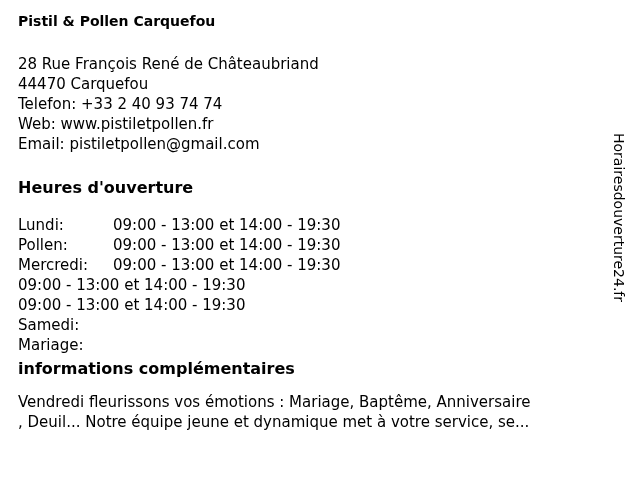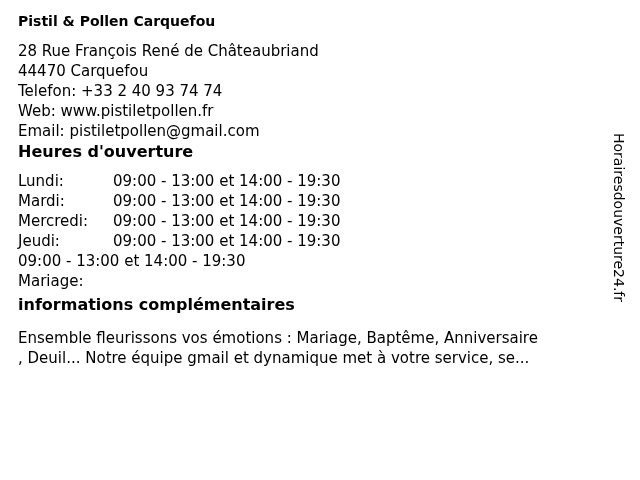--- a/index.html
+++ b/index.html
@@ -16,34 +16,34 @@
   .content {
     padding: 9px 18px 0 18px;
   }
   .page-title {
     font-size: 14px;
     line-height: 24px;
     font-weight: bold;
     margin: 0;
   }
   .contact-block {
-    margin-top: 8px;
+    margin-top: 21px;
     font-size: 15px;
     line-height: 20px;
   }
   .contact-line { display: block; }
   .section-heading {
     font-size: 16px;
     line-height: 19px;
     font-weight: bold;
     margin: 0;
   }
-  .hours-heading { margin-top: 1px; }
+  .hours-heading { margin-top: 24px; }
   .hours-table {
-    margin-top: 10px;
+    margin-top: 18px;
     font-size: 15px;
     line-height: 20px;
   }
   .hours-row { display: flex; }
   .hours-day {
     flex: 0 0 95px;
     width: 95px;
   }
   .hours-time { white-space: nowrap; }
   .info-heading { margin-top: 4px; }
@@ -83,43 +83,43 @@
   </div>
 
   <h2 class="section-heading hours-heading">Heures d'ouverture</h2>
 
   <div class="hours-table">
     <div class="hours-row">
       <span class="hours-day">Lundi:</span>
       <span class="hours-time">09:00 - 13:00 et 14:00 - 19:30</span>
     </div>
     <div class="hours-row">
-      <span class="hours-day">Mardi:</span>
+      <span class="hours-day">Pollen:</span>
       <span class="hours-time">09:00 - 13:00 et 14:00 - 19:30</span>
     </div>
     <div class="hours-row">
       <span class="hours-day">Mercredi:</span>
       <span class="hours-time">09:00 - 13:00 et 14:00 - 19:30</span>
     </div>
     <div class="hours-row">
-      <span class="hours-day">Jeudi:</span>
       <span class="hours-time">09:00 - 13:00 et 14:00 - 19:30</span>
     </div>
     <div class="hours-row">
       <span class="hours-time">09:00 - 13:00 et 14:00 - 19:30</span>
     </div>
     <div class="hours-row">
+      <span class="hours-day">Samedi:</span>
     </div>
     <div class="hours-row">
       <span class="hours-day">Mariage:</span>
     </div>
   </div>
 
   <h2 class="section-heading info-heading">informations complémentaires</h2>
 
   <div class="info-text">
-    <span class="info-line">Ensemble fleurissons vos émotions : Mariage, Baptême, Anniversaire</span>
-    <span class="info-line">, Deuil... Notre équipe gmail et dynamique met à votre service, se...</span>
+    <span class="info-line">Vendredi fleurissons vos émotions : Mariage, Baptême, Anniversaire</span>
+    <span class="info-line">, Deuil... Notre équipe jeune et dynamique met à votre service, se...</span>
   </div>
 
 </div>
 
 <div class="watermark">Horairesdouverture24.fr</div>
 
 </body></html>

